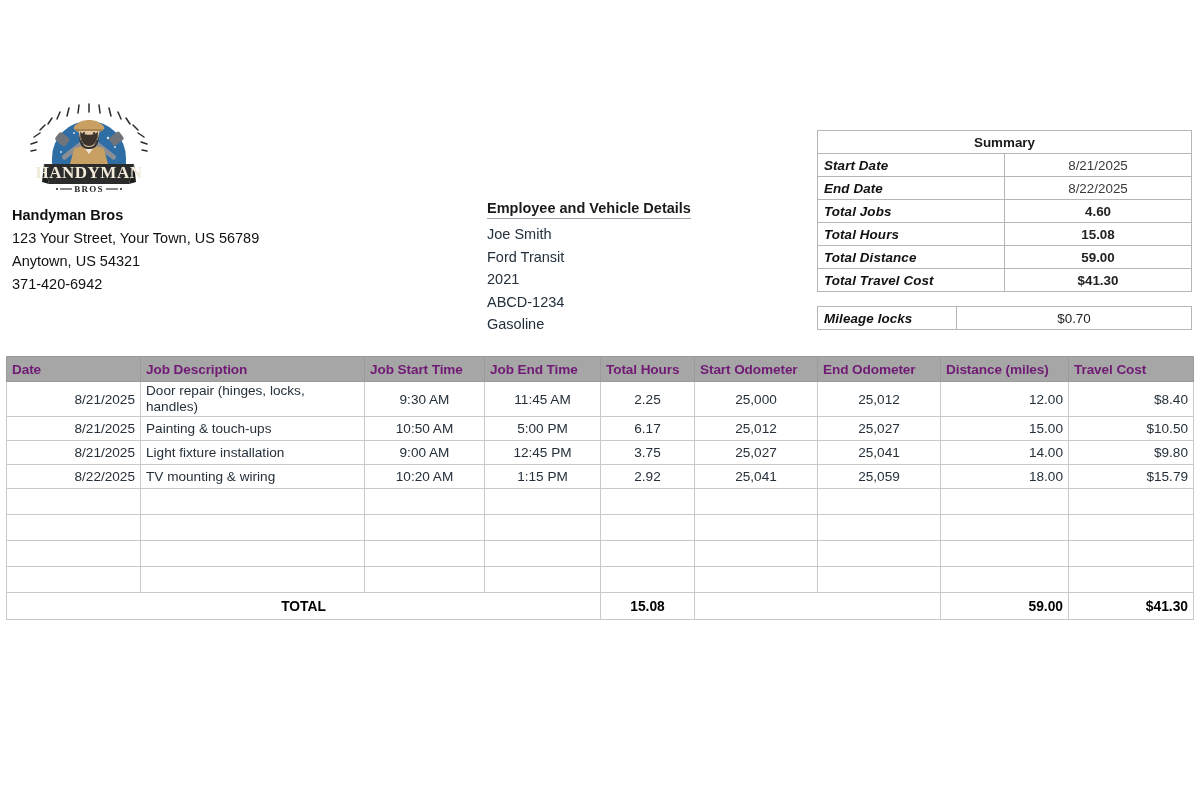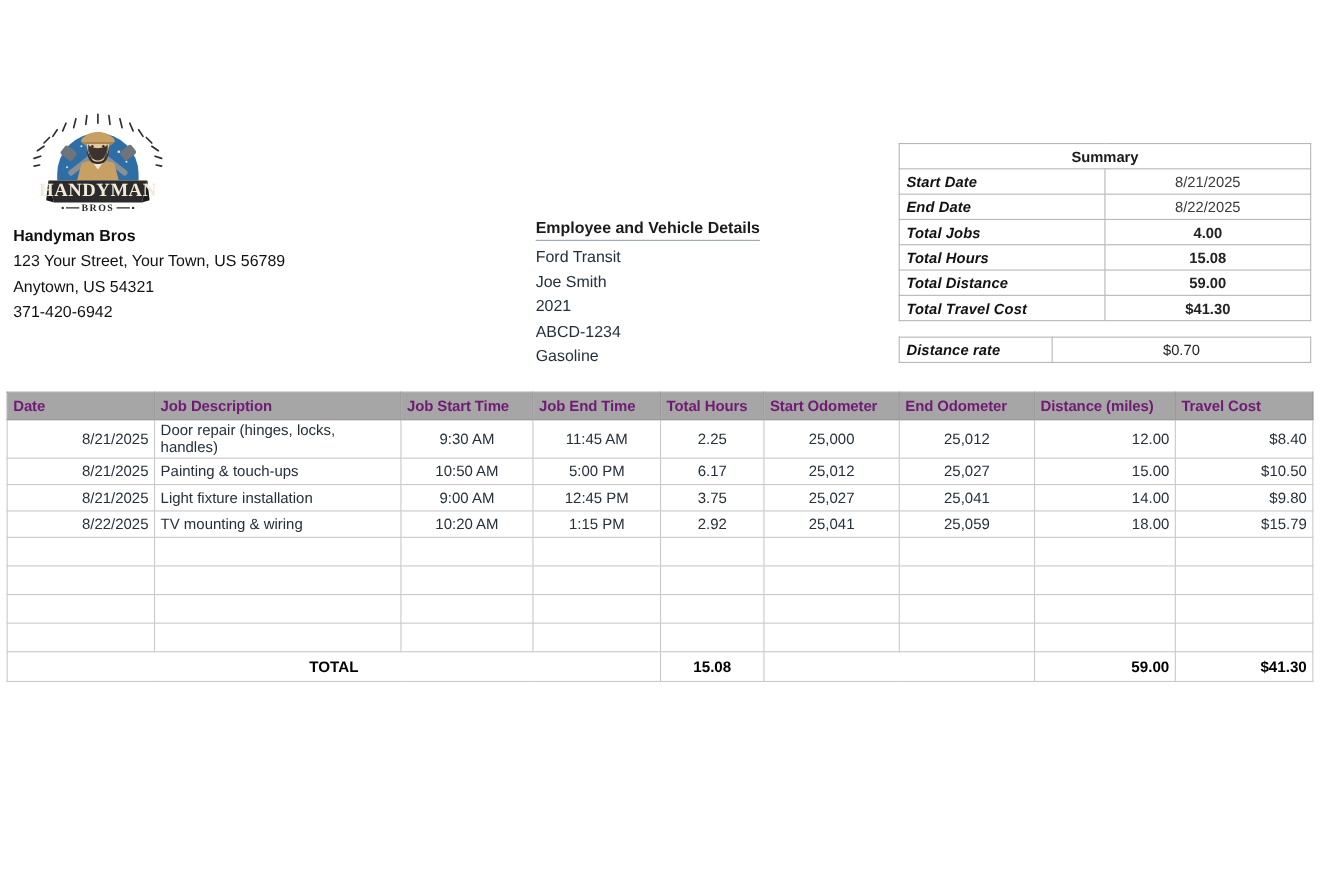--- a/index.html
+++ b/index.html
@@ -222,22 +222,22 @@
   <div id="company-text">
     <div id="company-name" class="company-line">Handyman Bros</div>
     <div class="company-line">123 Your Street, Your Town, US 56789</div>
     <div class="company-line">Anytown, US 54321</div>
     <div class="company-line">371-420-6942</div>
   </div>
 </div>
 
 <div id="emp-block">
   <div id="emp-title">Employee and Vehicle Details</div>
+  <div class="emp-line">Joe Smith</div>
   <div class="emp-line">Ford Transit</div>
-  <div class="emp-line">Joe Smith</div>
   <div class="emp-line">2021</div>
   <div class="emp-line">ABCD-1234</div>
   <div class="emp-line">Gasoline</div>
 </div>
 
 <div id="summary-wrap">
   <table class="sum">
     <tbody>
       <tr>
         <td class="sum-title" colspan="2">Summary</td>
@@ -245,41 +245,41 @@
       <tr>
         <td class="sum-label">Start Date</td>
         <td class="sum-val date">8/21/2025</td>
       </tr>
       <tr>
         <td class="sum-label">End Date</td>
         <td class="sum-val date">8/22/2025</td>
       </tr>
       <tr>
         <td class="sum-label">Total Jobs</td>
-        <td class="sum-val b">4.00</td>
+        <td class="sum-val b">4.60</td>
       </tr>
       <tr>
         <td class="sum-label">Total Hours</td>
         <td class="sum-val b">15.08</td>
       </tr>
       <tr>
         <td class="sum-label">Total Distance</td>
         <td class="sum-val b">59.00</td>
       </tr>
       <tr>
         <td class="sum-label">Total Travel Cost</td>
         <td class="sum-val b">$41.30</td>
       </tr>
     </tbody>
   </table>
 
   <table class="sum" id="mileage-table">
     <tbody>
       <tr>
-        <td class="sum-label">Distance rate</td>
+        <td class="sum-label">Mileage locks</td>
         <td class="sum-val">$0.70</td>
       </tr>
     </tbody>
   </table>
 </div>
 
 <div id="jobs-wrap">
   <table class="jobs">
     <colgroup>
       <col style="width:134px">

